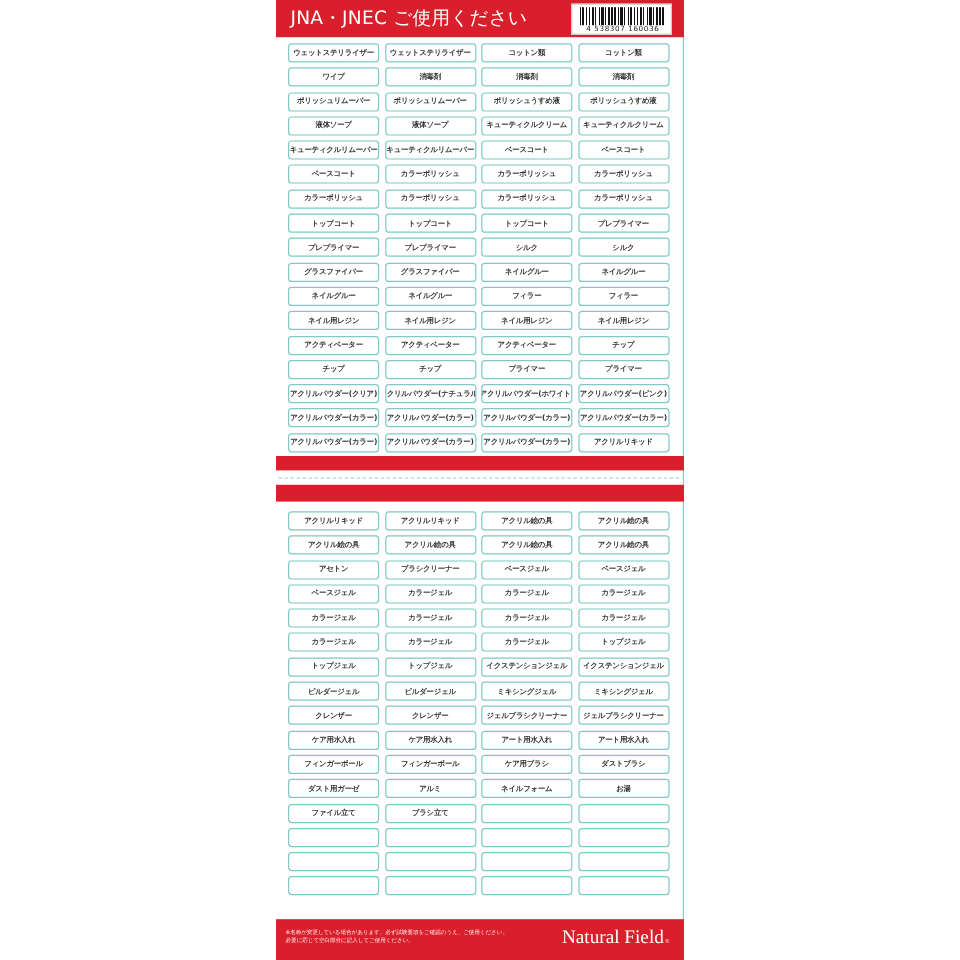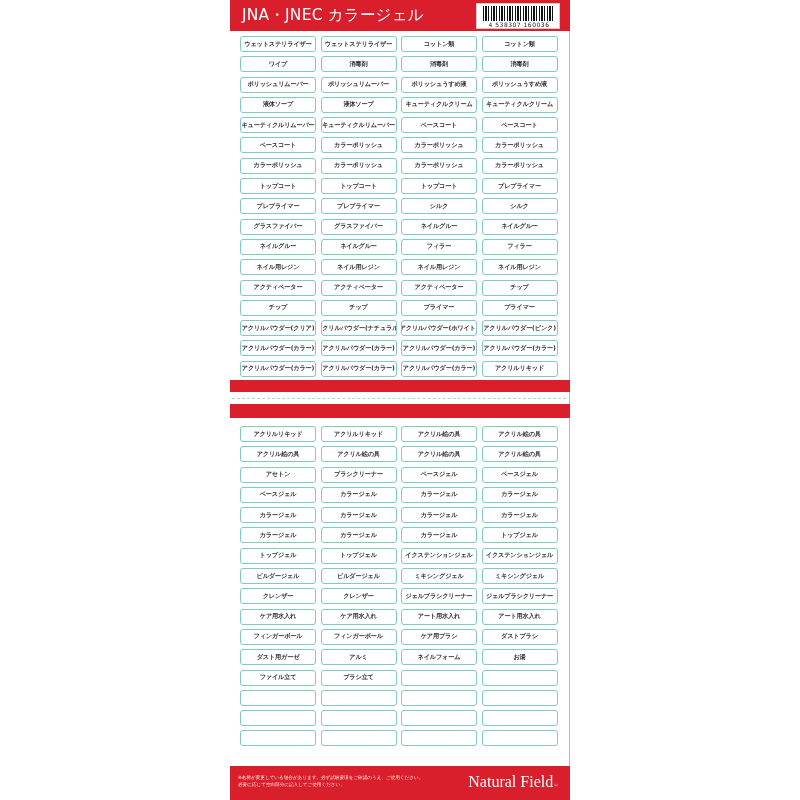--- a/index.html
+++ b/index.html
@@ -23,21 +23,21 @@
   .footer { position:absolute; left:0; top:766px; width:340px; height:34px; background:#d91f2b; }
   .footer-note { position:absolute; left:8px; top:8px; color:#ffe9ea; font-size:4.6px; line-height:7px; white-space:nowrap; }
   .brand { position:absolute; right:12px; top:6px; color:#ffffff; font-family:"Liberation Serif", serif; font-size:16px; line-height:20px; }
   .brand-mark { font-size:5px; vertical-align:baseline; color:#f6d7d9; margin-left:1px; }
 </style>
 </head>
 <body>
 
 <div class="sheet">
   <div class="header">
-    <div class="header-title">JNA・JNEC カラージェル</div>
+    <div class="header-title">JNA・JNEC ご使用ください</div>
     <div class="barcode">
       <div class="barcode-lines"></div>
       <div class="barcode-num">4 538307 160036</div>
     </div>
   </div>
 
   <div class="grid top" id="grid-top">
       <div class="label">ウェットステリライザー</div>
       <div class="label">ウェットステリライザー</div>
       <div class="label">コットン類</div>

